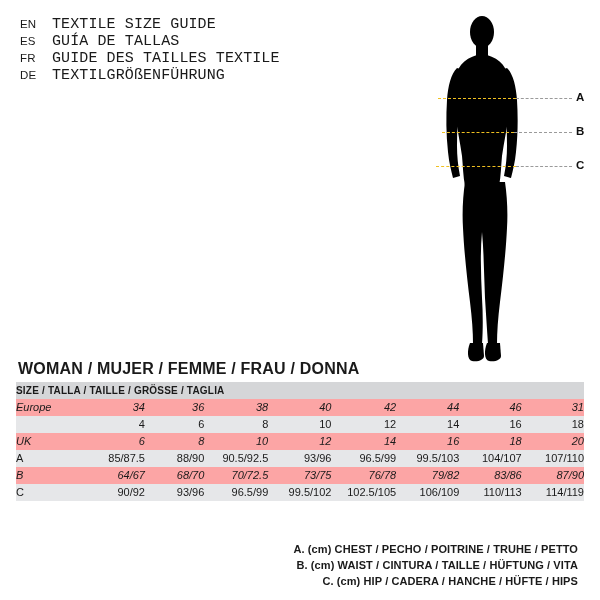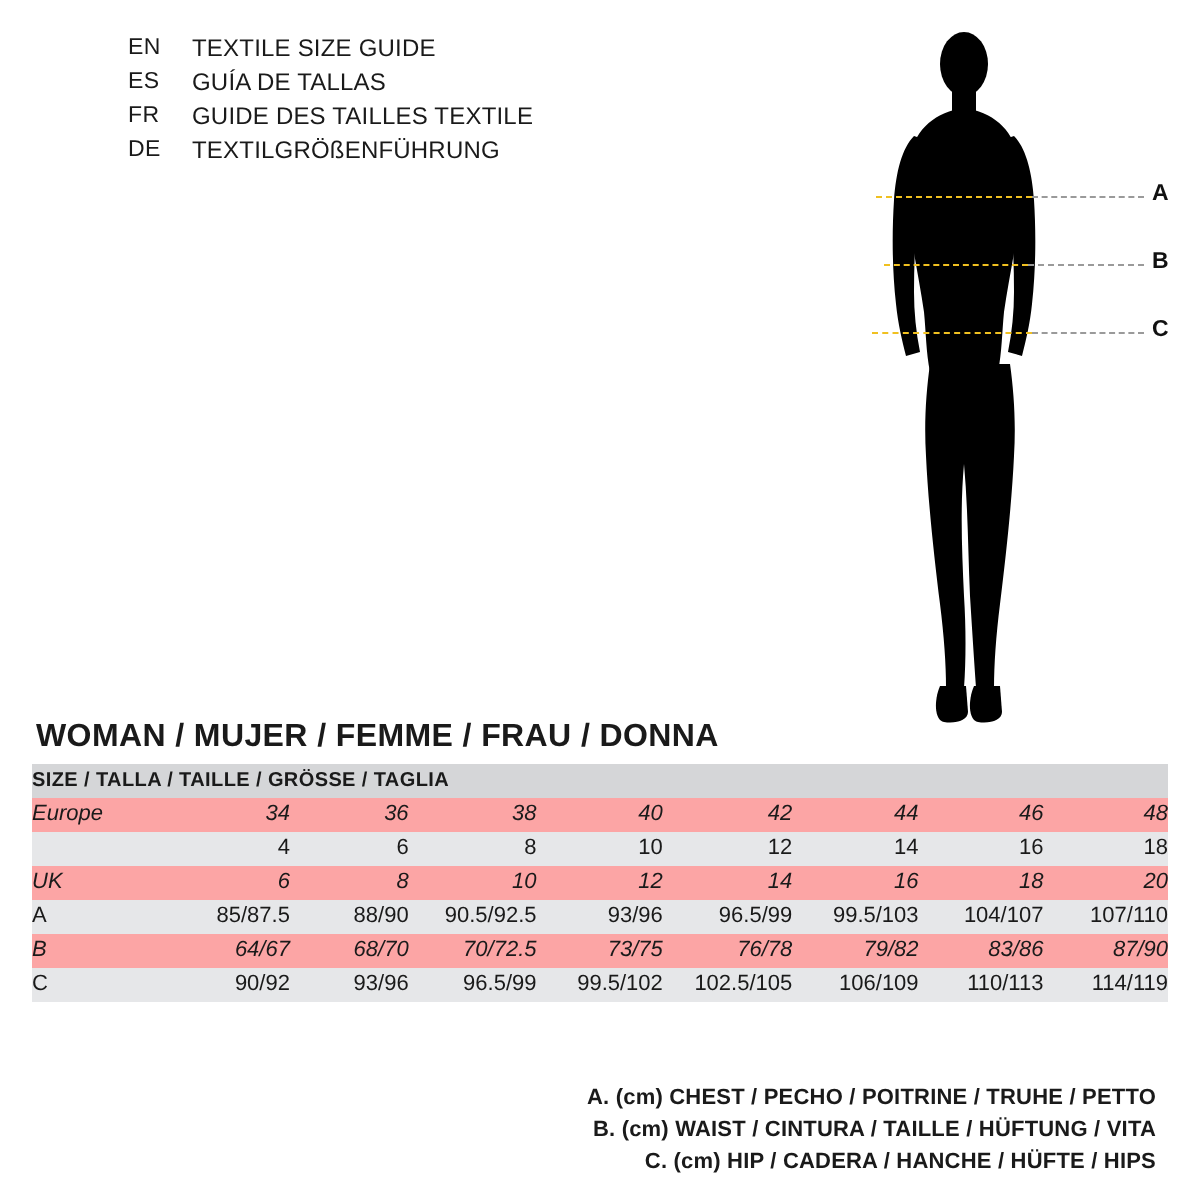--- a/index.html
+++ b/index.html
@@ -26,30 +26,30 @@
     position: absolute;
     top: 16px;
     left: 20px;
     width: 300px;
   }
   .lang-row {
     display: flex;
     align-items: flex-end;
     height: 17px;
     line-height: 17px;
-    margin-left: 44px;
   }
   .lang-code {
     width: 32px;
     font-size: 11.5px;
     letter-spacing: 0.2px;
   }
   .lang-text {
-    font-size: 12px;
+    font-size: 15px;
     letter-spacing: 0.1px;
+    font-family: Liberation Mono, monospace;
   }
 
   
   .figure-area {
     position: absolute;
     left: 420px;
     top: 10px;
     width: 175px;
     height: 360px;
   }
@@ -230,21 +230,21 @@
       </tr>
       <tr class="row-plain">
         <td class="row-label">Europe</td>
         <td class="cell">34</td>
         <td class="cell">36</td>
         <td class="cell">38</td>
         <td class="cell">40</td>
         <td class="cell">42</td>
         <td class="cell">44</td>
         <td class="cell">46</td>
-        <td class="cell">48</td>
+        <td class="cell">31</td>
       </tr>
       <tr class="row-alt">
         <td class="row-label"></td>
         <td class="cell">4</td>
         <td class="cell">6</td>
         <td class="cell">8</td>
         <td class="cell">10</td>
         <td class="cell">12</td>
         <td class="cell">14</td>
         <td class="cell">16</td>

